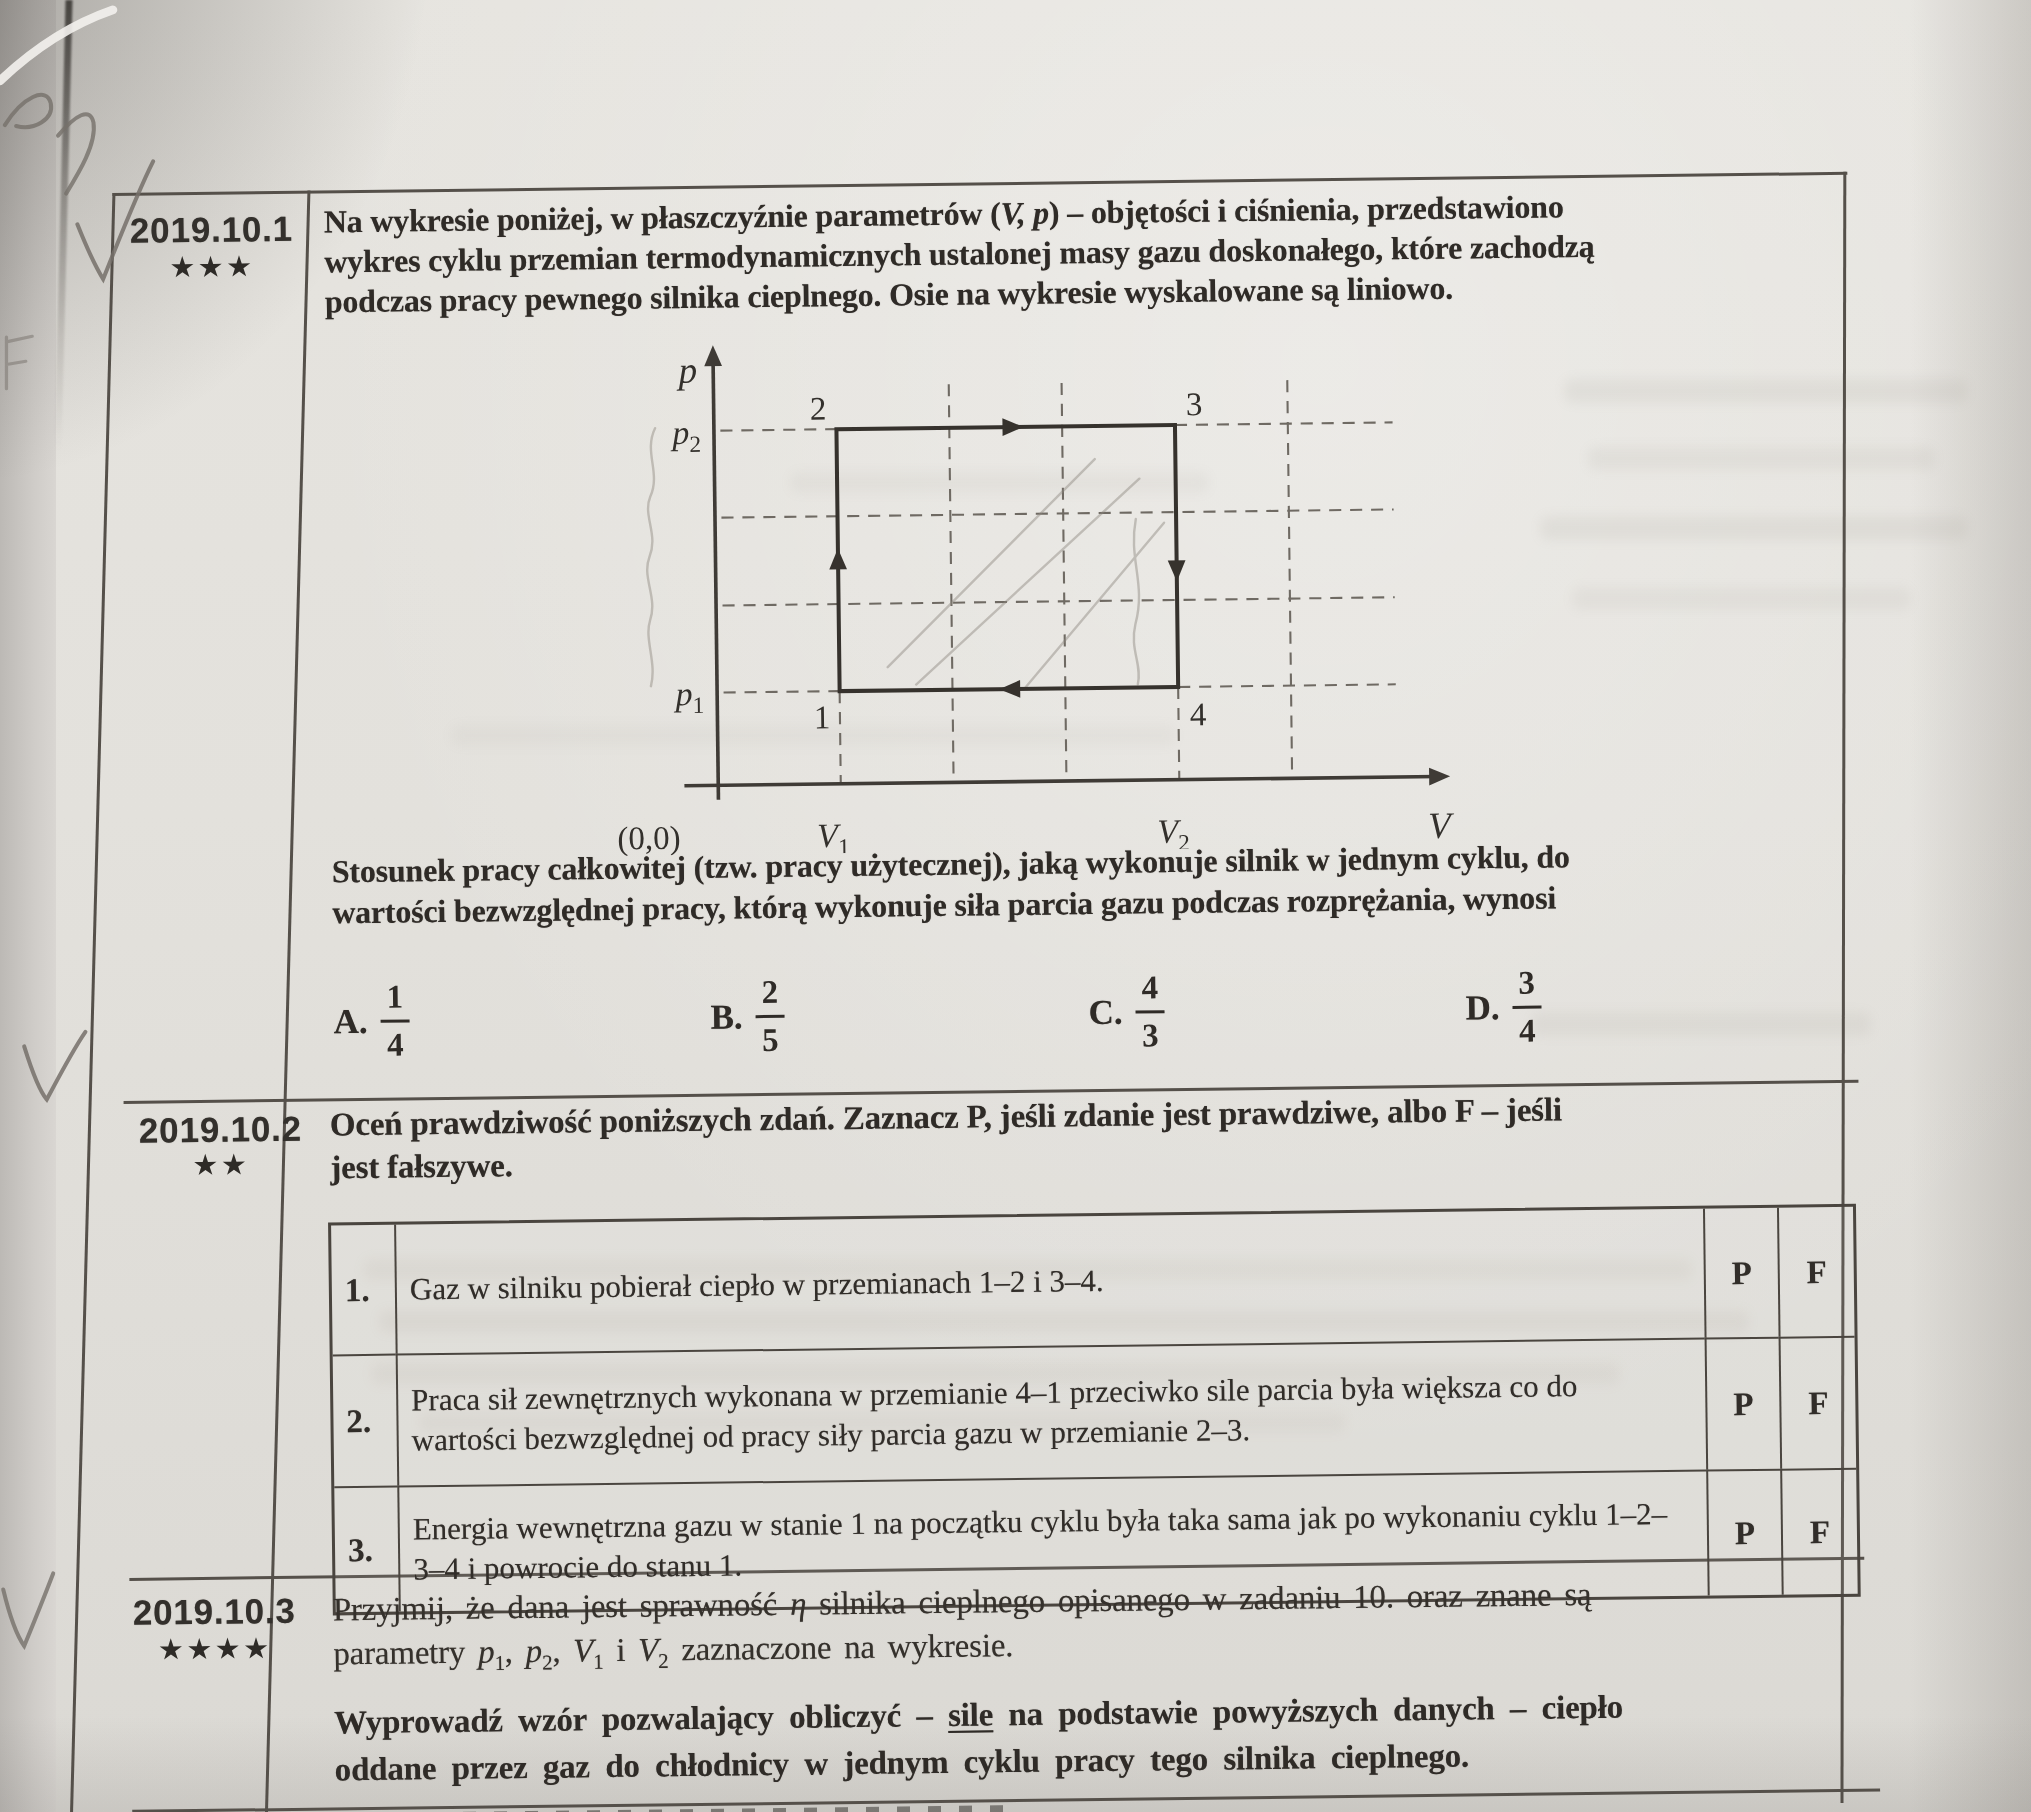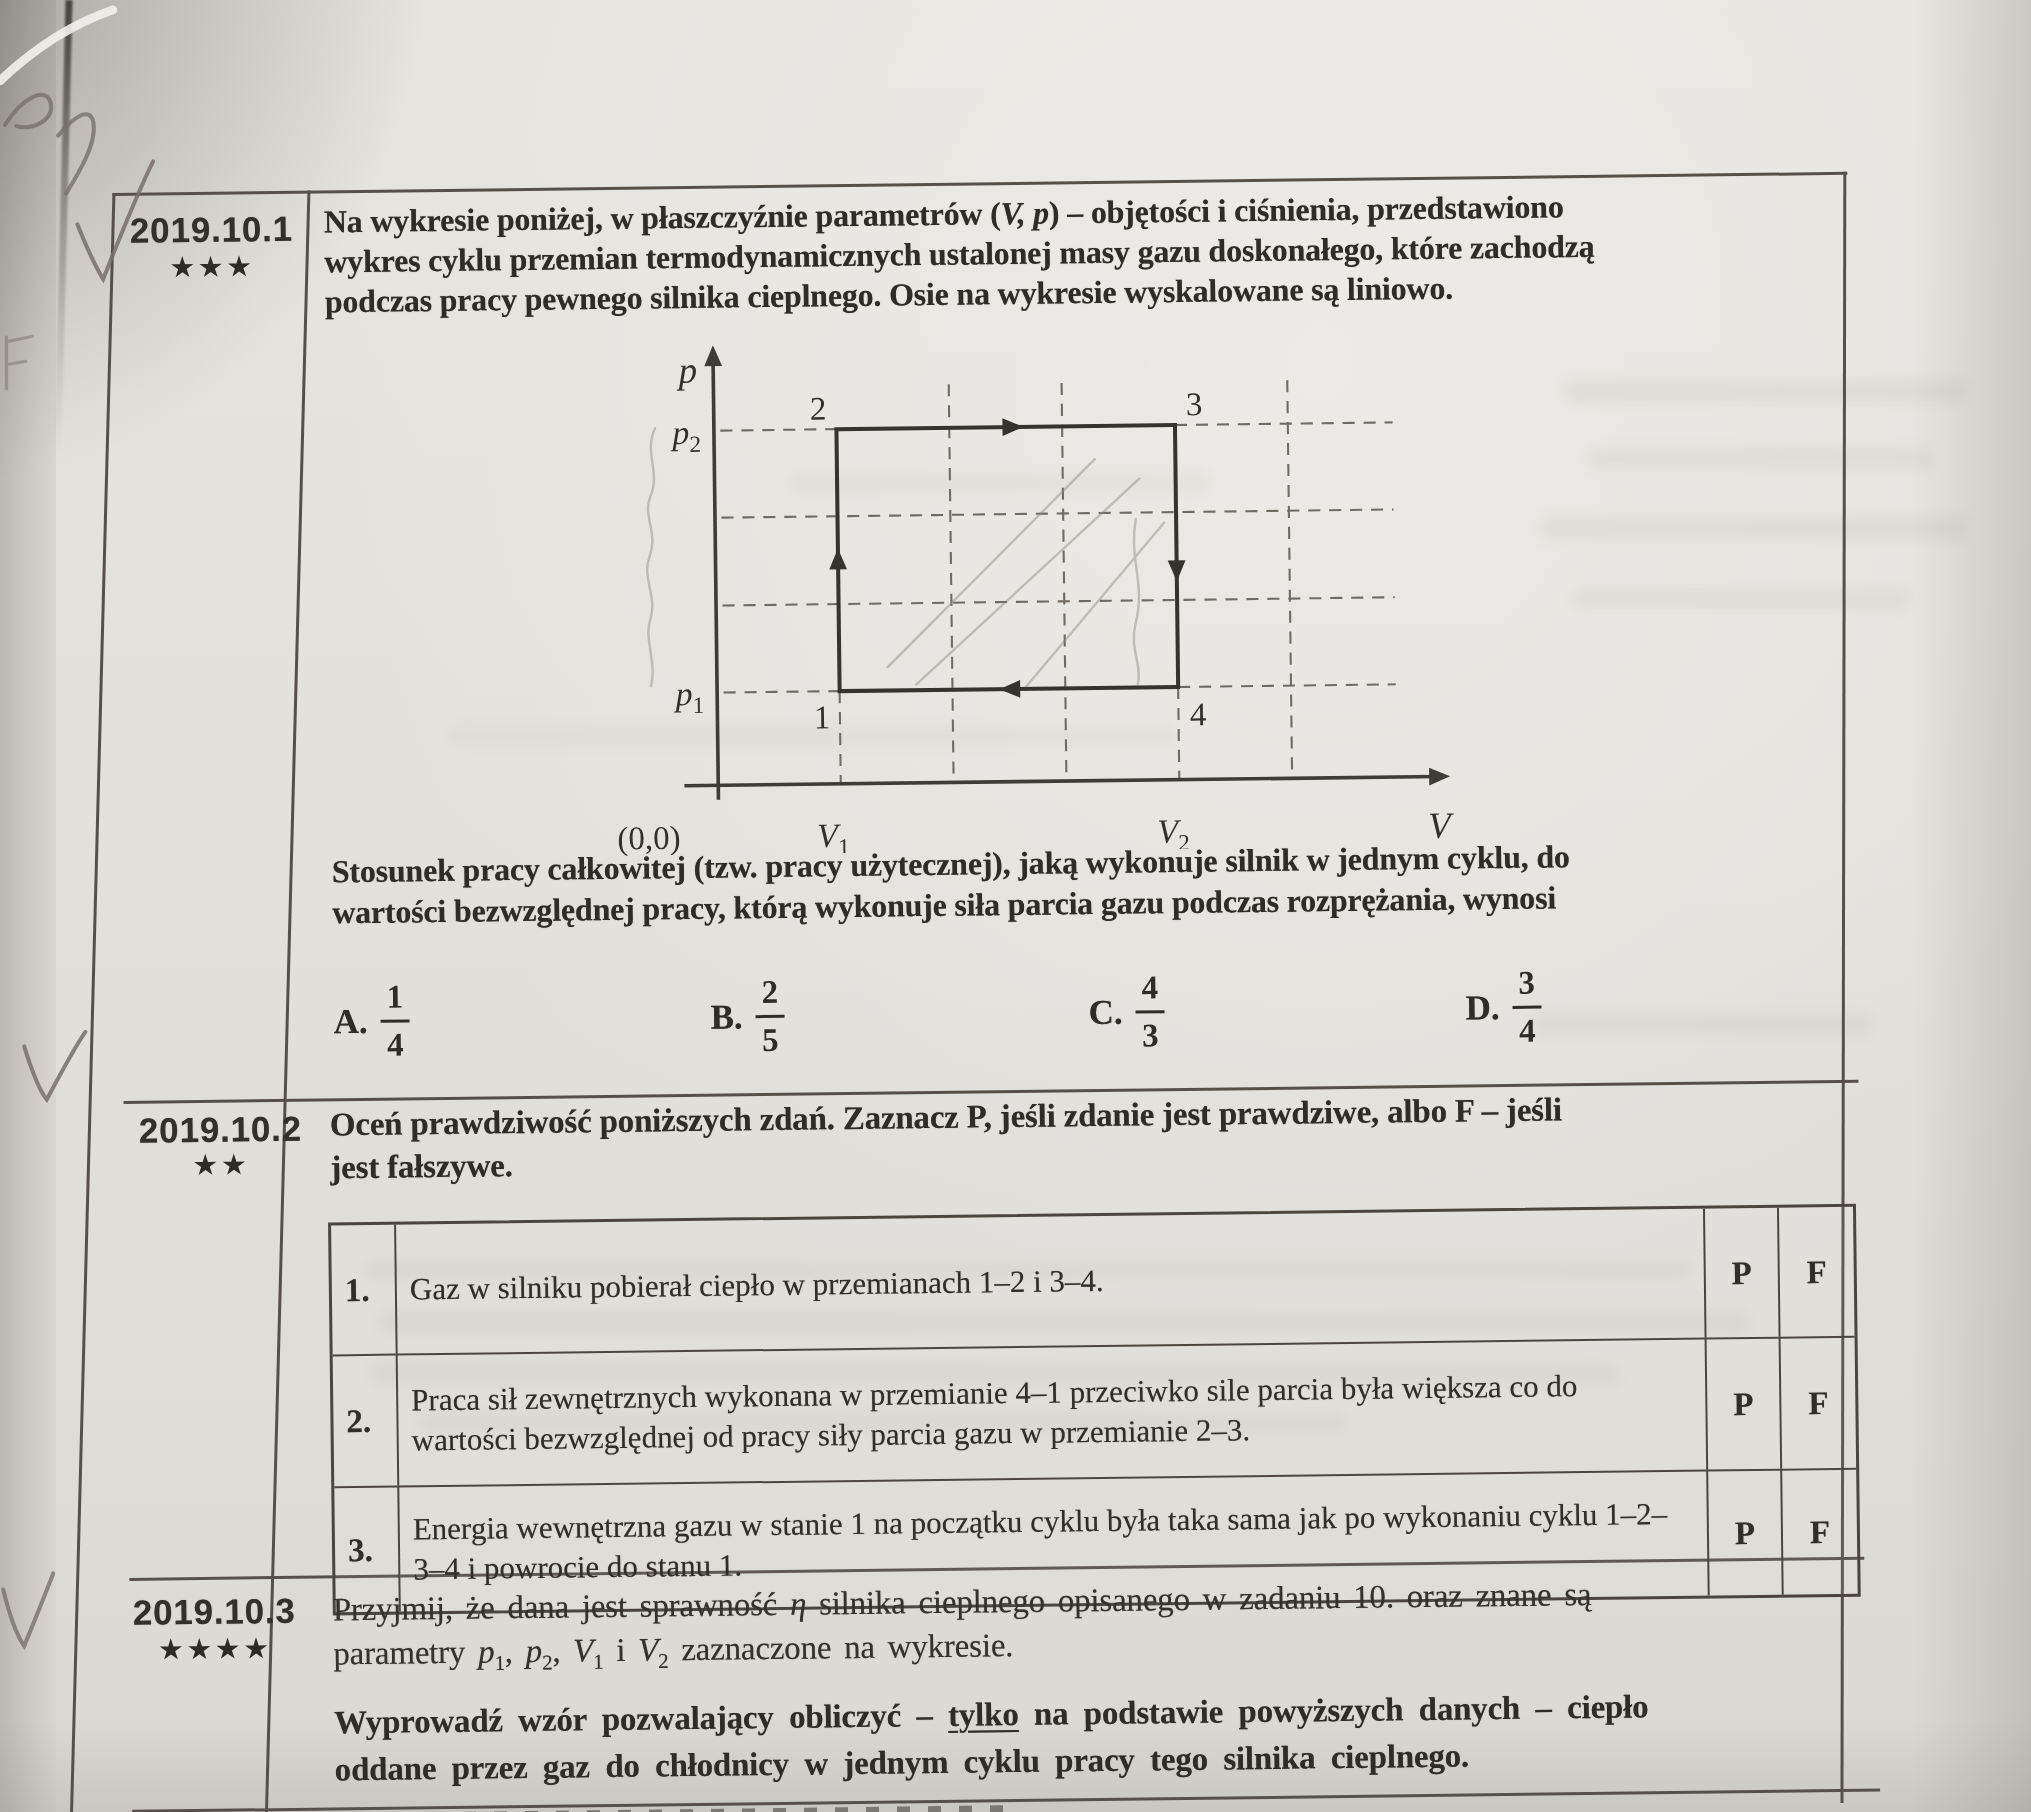--- a/index.html
+++ b/index.html
@@ -250,21 +250,21 @@
     <div class="scell pf row3">P</div>
     <div class="scell pf row3">F</div>
   </div>
 
   <div class="qid" style="left:109px;top:1582px;">2019.10.3</div>
   <div class="stars" style="left:109px;top:1622px;">★★★★</div>
 
   <div class="tline reg" style="left:324px;top:1580px;">Przyjmij, że dana jest sprawność <i>η</i> silnika cieplnego opisanego w zadaniu 10. oraz znane są</div>
   <div class="tline reg" style="left:324px;top:1624px;">parametry <i>p</i><sub>1</sub>, <i>p</i><sub>2</sub>, <i>V</i><sub>1</sub> i <i>V</i><sub>2</sub> zaznaczone na wykresie.</div>
 
-  <div class="tline b task" style="left:324px;top:1693px;font-size:33px;">Wyprowadź wzór pozwalający obliczyć – <u>tylko</u> na podstawie powyższych danych – ciepło</div>
+  <div class="tline b task" style="left:324px;top:1693px;font-size:33px;">Wyprowadź wzór pozwalający obliczyć – <u>sile</u> na podstawie powyższych danych – ciepło</div>
   <div class="tline b task" style="left:324px;top:1740px;font-size:33px;">oddane przez gaz do chłodnicy w jednym cyklu pracy tego silnika cieplnego.</div>
 
   <div class="cut-strip"></div>
 </div>
 
 <svg class="pencil" width="2031" height="1813" viewBox="0 0 2520 2249">
   <g stroke="#75706a" fill="none" stroke-linecap="round">
 
     <path d="M6,155 C28,120 58,106 63,128 C67,148 42,162 20,156 M72,168 C94,142 112,132 116,152 C120,178 98,214 82,240" stroke-width="5" opacity=".8"></path>
 

